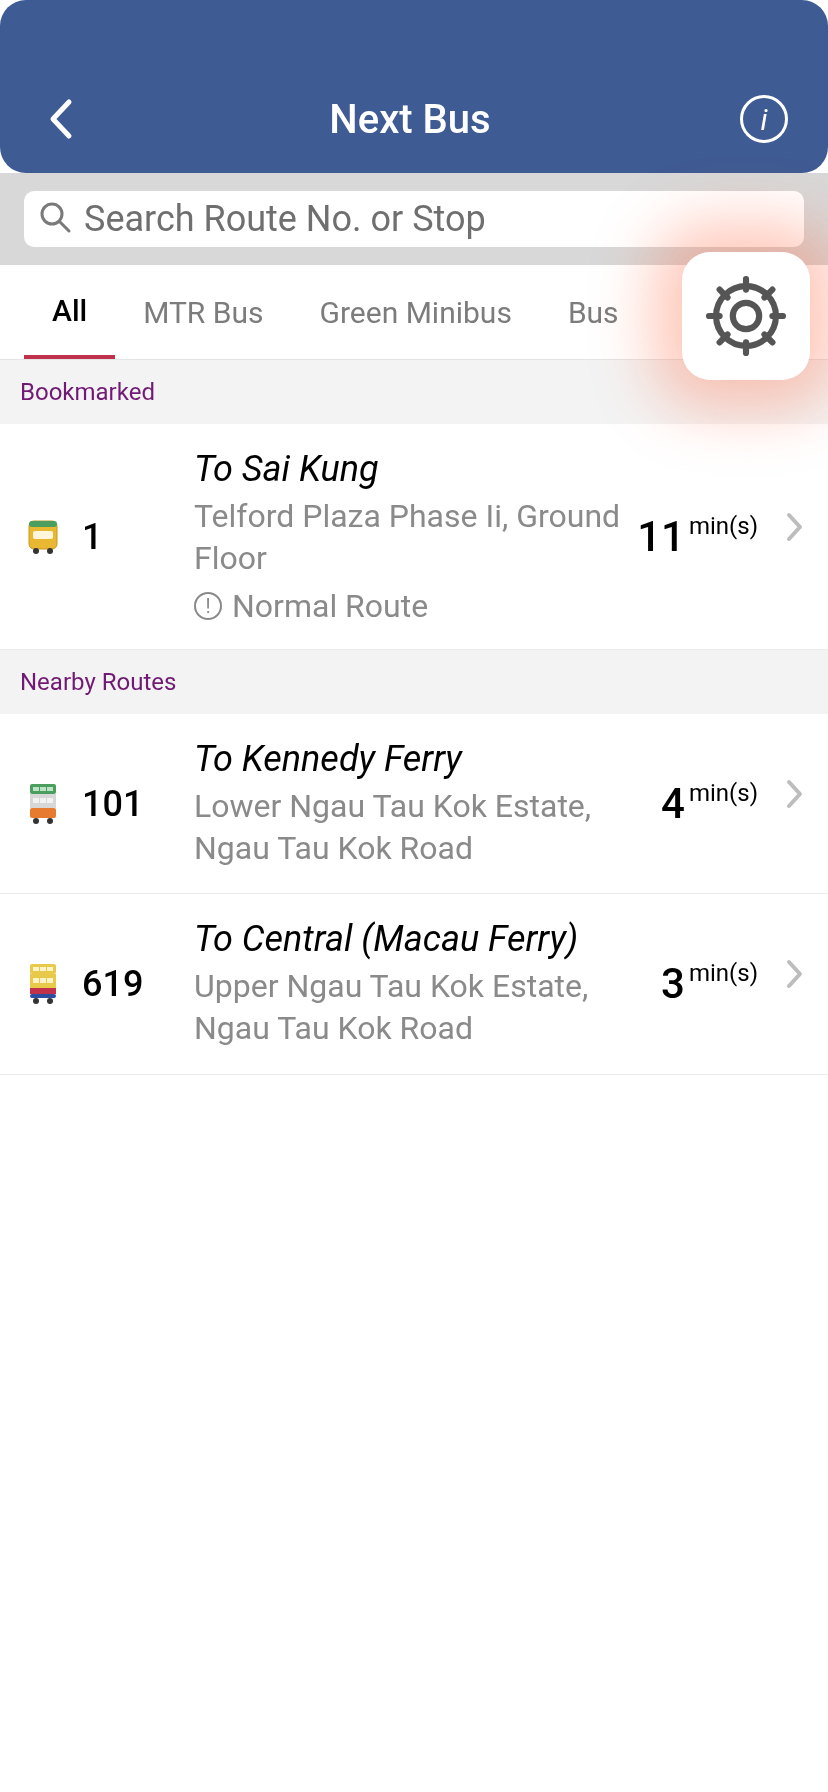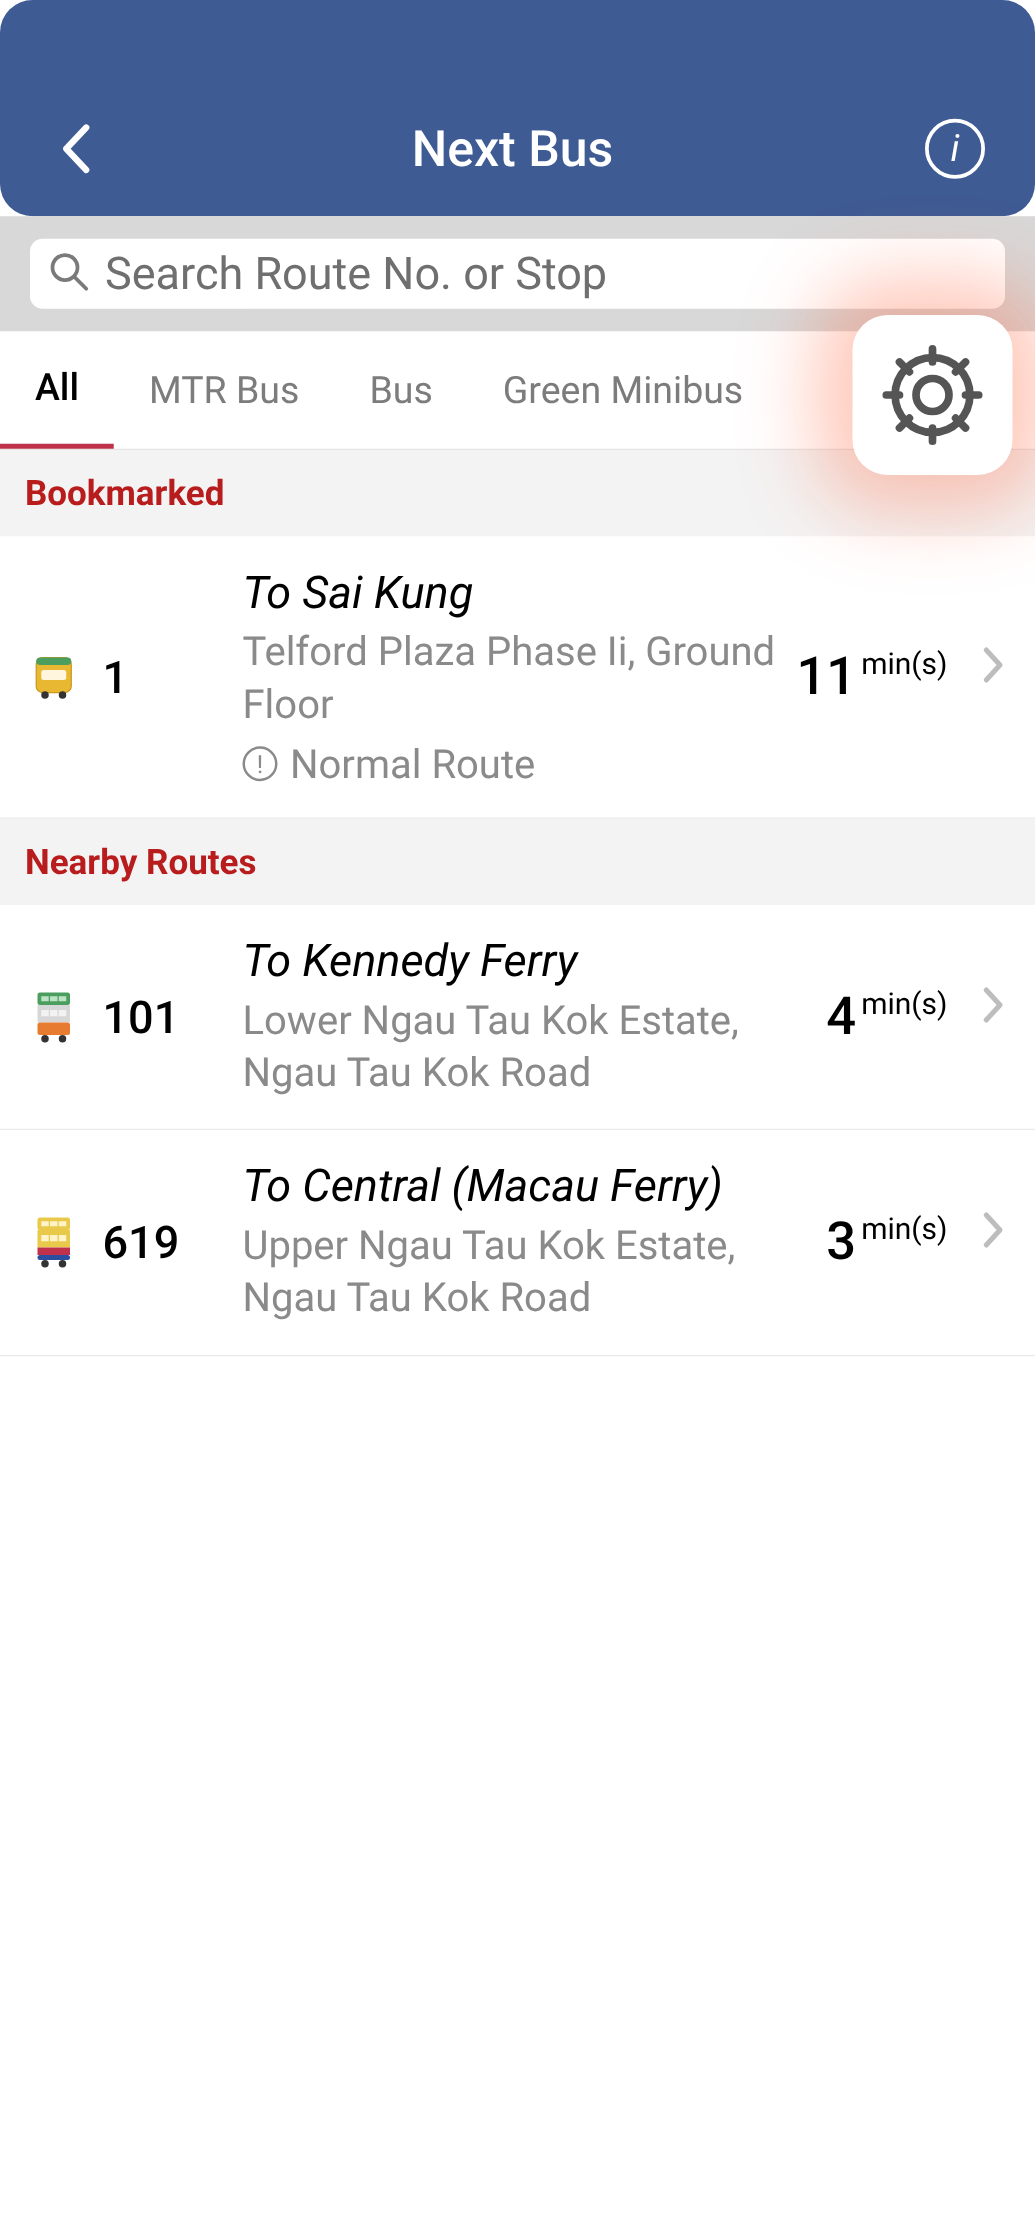--- a/index.html
+++ b/index.html
@@ -11,28 +11,28 @@
   .header .title { color: #ffffff; font-size: 40px; font-weight: 500; }
   .header .info { width: 48px; height: 48px; border: 3px solid #ffffff; border-radius: 50%; display: flex; align-items: center; justify-content: center; color: #ffffff; font-family: serif; font-size: 30px; font-style: italic; }
 
   .search-wrap { background: #d8d8d8; padding: 18px 24px; }
   .search-box { background: #ffffff; border-radius: 10px; height: 56px; display: flex; align-items: center; padding: 0 14px; }
   .search-box .icon { color: #7a7a7a; margin-right: 12px; }
   .search-box input { border: none; outline: none; font-size: 36px; color: #222; width: 100%; background: transparent; }
   .search-box input::placeholder { color: #6f6f6f; }
 
   .tabs-row { position: relative; height: 95px; border-bottom: 1px solid #e4e4e4; }
-  .tabs { display: flex; align-items: center; height: 100%; }
+  .tabs { display: flex; align-items: center; height: 100%; margin-left: 24px; }
   .tab { font-size: 30px; color: #7c7c7c; padding: 0 28px; height: 100%; display: flex; align-items: center; }
   .tab.active { color: #000000; font-weight: 500; border-bottom: 4px solid #c0324b; }
 
   .gear-float { position: absolute; right: 18px; top: 252px; width: 128px; height: 128px; background: #ffffff; border-radius: 28px; display: flex; align-items: center; justify-content: center; box-shadow: 0 0 60px 30px rgba(255,100,60,0.35); }
   .gear-float svg { color: #555; }
 
-  .section-header { background: #f3f3f3; padding: 18px 20px; font-size: 28px; font-weight: 700; color: #b91c1c; }
+  .section-header { background: #f3f3f3; padding: 18px 20px; font-size: 24px; font-weight: 400; color: #701a75; }
 
   .route { display: flex; align-items: center; padding: 24px 24px; border-bottom: 1px solid #eaeaea; }
   .route .leading { display: flex; align-items: center; width: 170px; flex-shrink: 0; }
   .route .bus-ico { width: 38px; height: 44px; margin-right: 20px; display:flex; align-items:center; justify-content:center;}
   .route .route-no { font-size: 36px; font-weight: 500; color: #000; }
   .route .mid { flex: 1; padding-right: 10px; }
   .route .dest { font-size: 36px; color: #000; margin-bottom: 6px; font-style: italic; }
   .route .stop { font-size: 32px; color: #8a8a8a; line-height: 1.3; }
   .route .status-line { display: flex; align-items: center; margin-top: 8px; color: #8a8a8a; font-size: 32px; }
   .route .status-line .exicon { width: 28px; height: 28px; border: 2px solid #8a8a8a; border-radius: 50%; display: inline-flex; align-items:center; justify-content:center; font-size: 20px; margin-right: 10px; }
@@ -68,22 +68,22 @@
           </svg>
       </span>
       <input type="text" placeholder="Search Route No. or Stop" style="">
     </div>
   </div>
 
   <div class="tabs-row">
     <div class="tabs">
       <div class="tab active">All</div>
       <div class="tab">MTR Bus</div>
+      <div class="tab">Green Minibus</div>
       <div class="tab">Bus</div>
-      <div class="tab">Green Minibus</div>
     </div>
   </div>
 
   <div class="gear-float">
     <svg width="88" height="88" viewBox="0 0 100 100">
       <g fill="none" stroke="#555" stroke-width="7">
         <circle cx="50" cy="50" r="15"></circle>
         <path d="M50 8 L50 20 M50 80 L50 92 M8 50 L20 50 M80 50 L92 50 M20 20 L29 29 M71 71 L80 80 M80 20 L71 29 M29 71 L20 80" stroke-linecap="round"></path>
         <circle cx="50" cy="50" r="34"></circle>
       </g>

